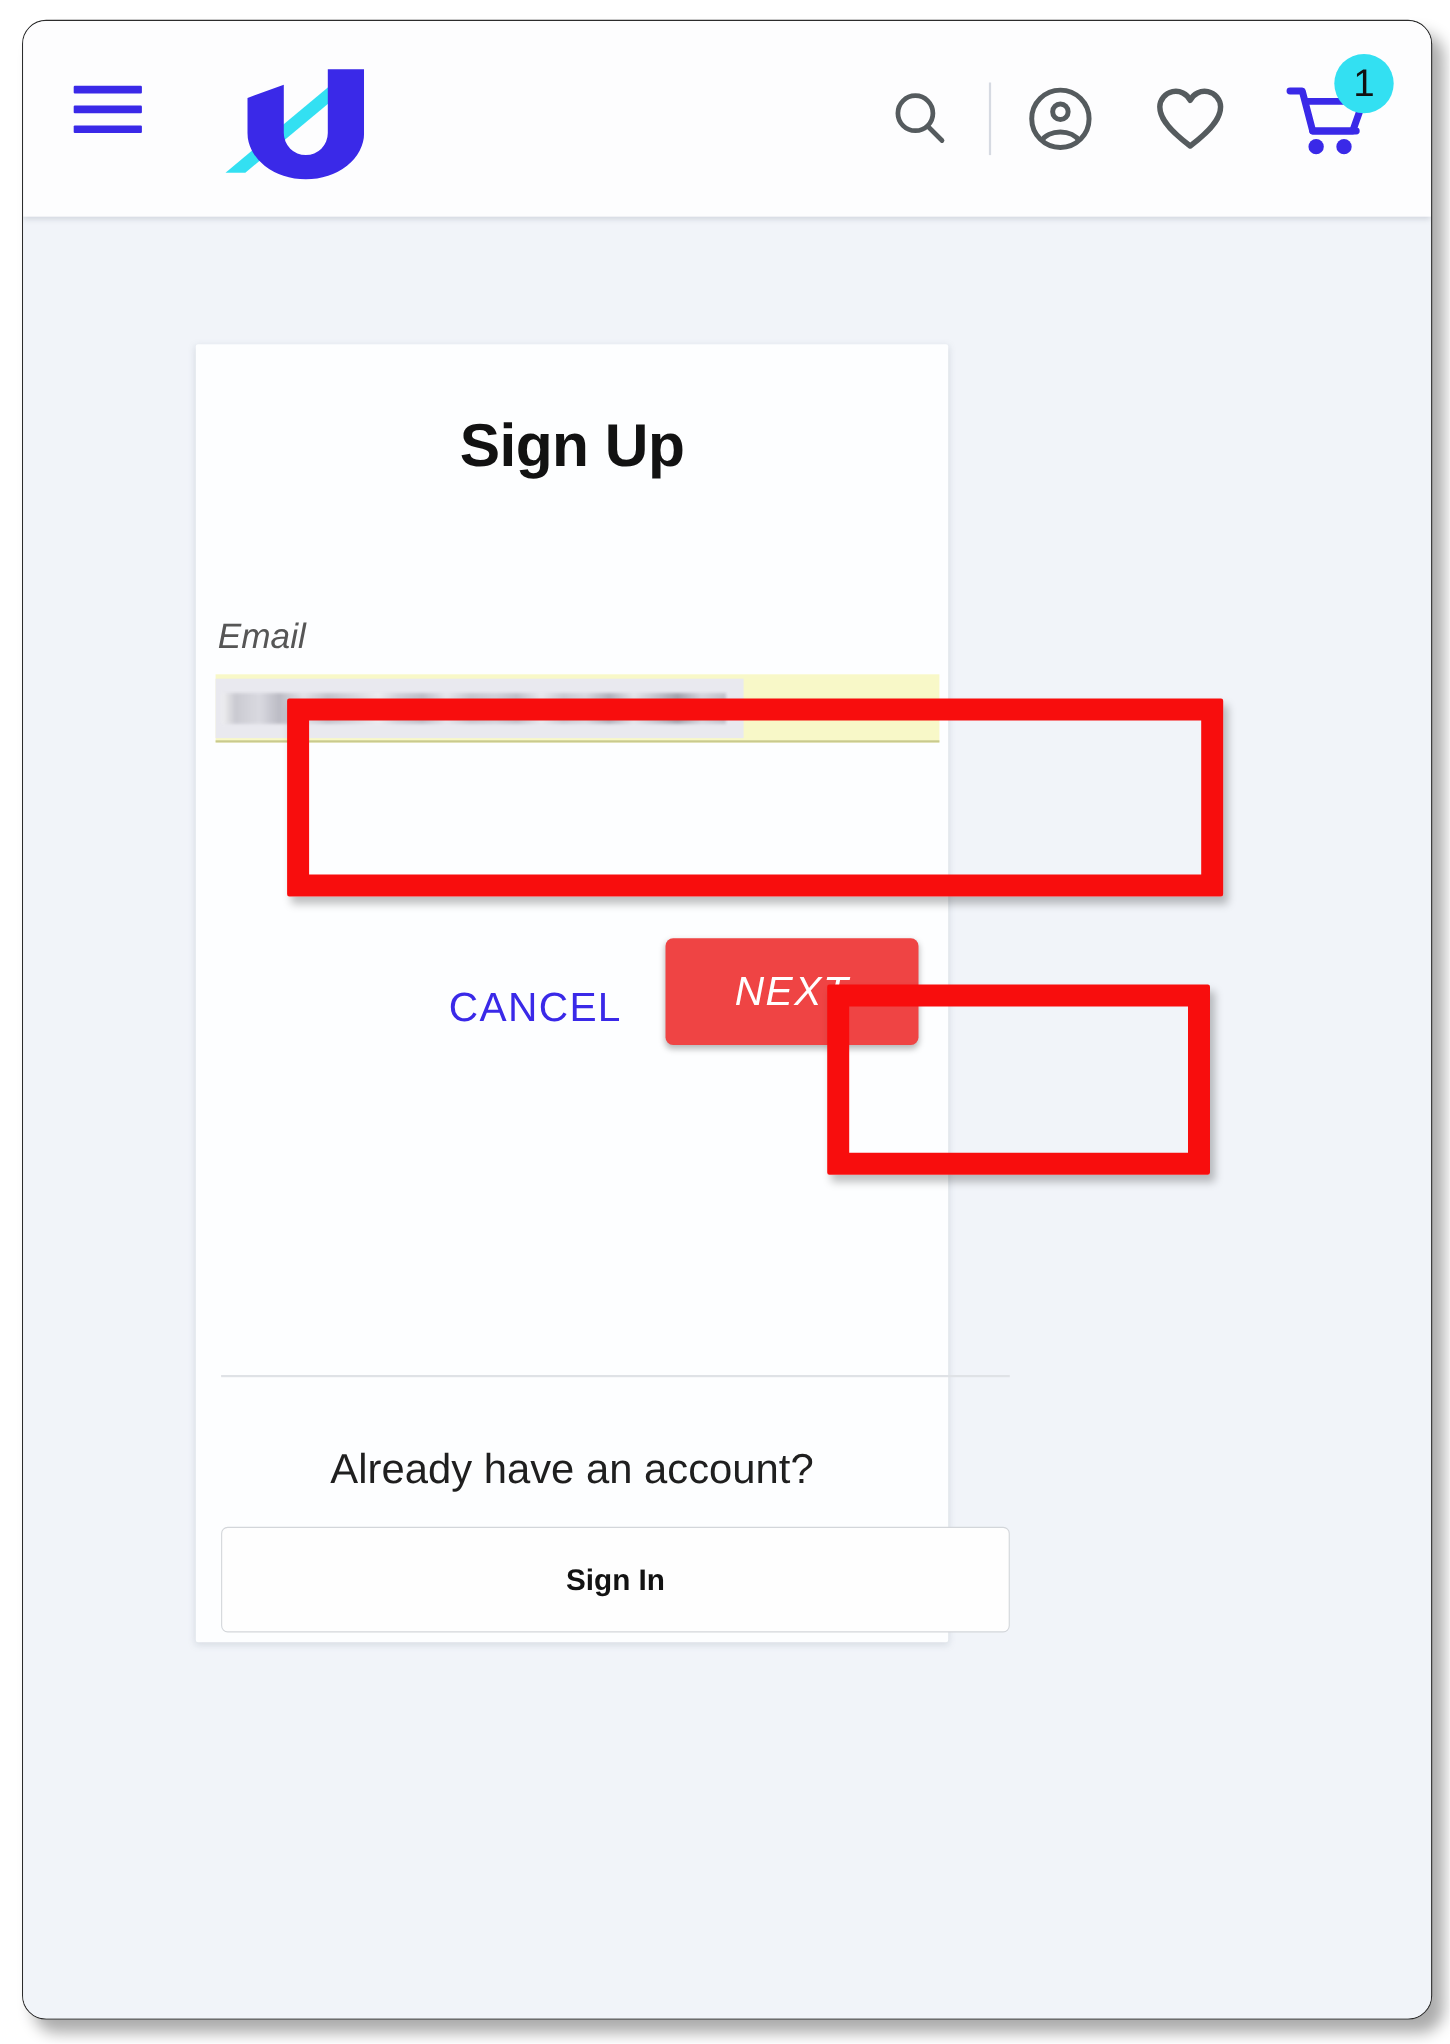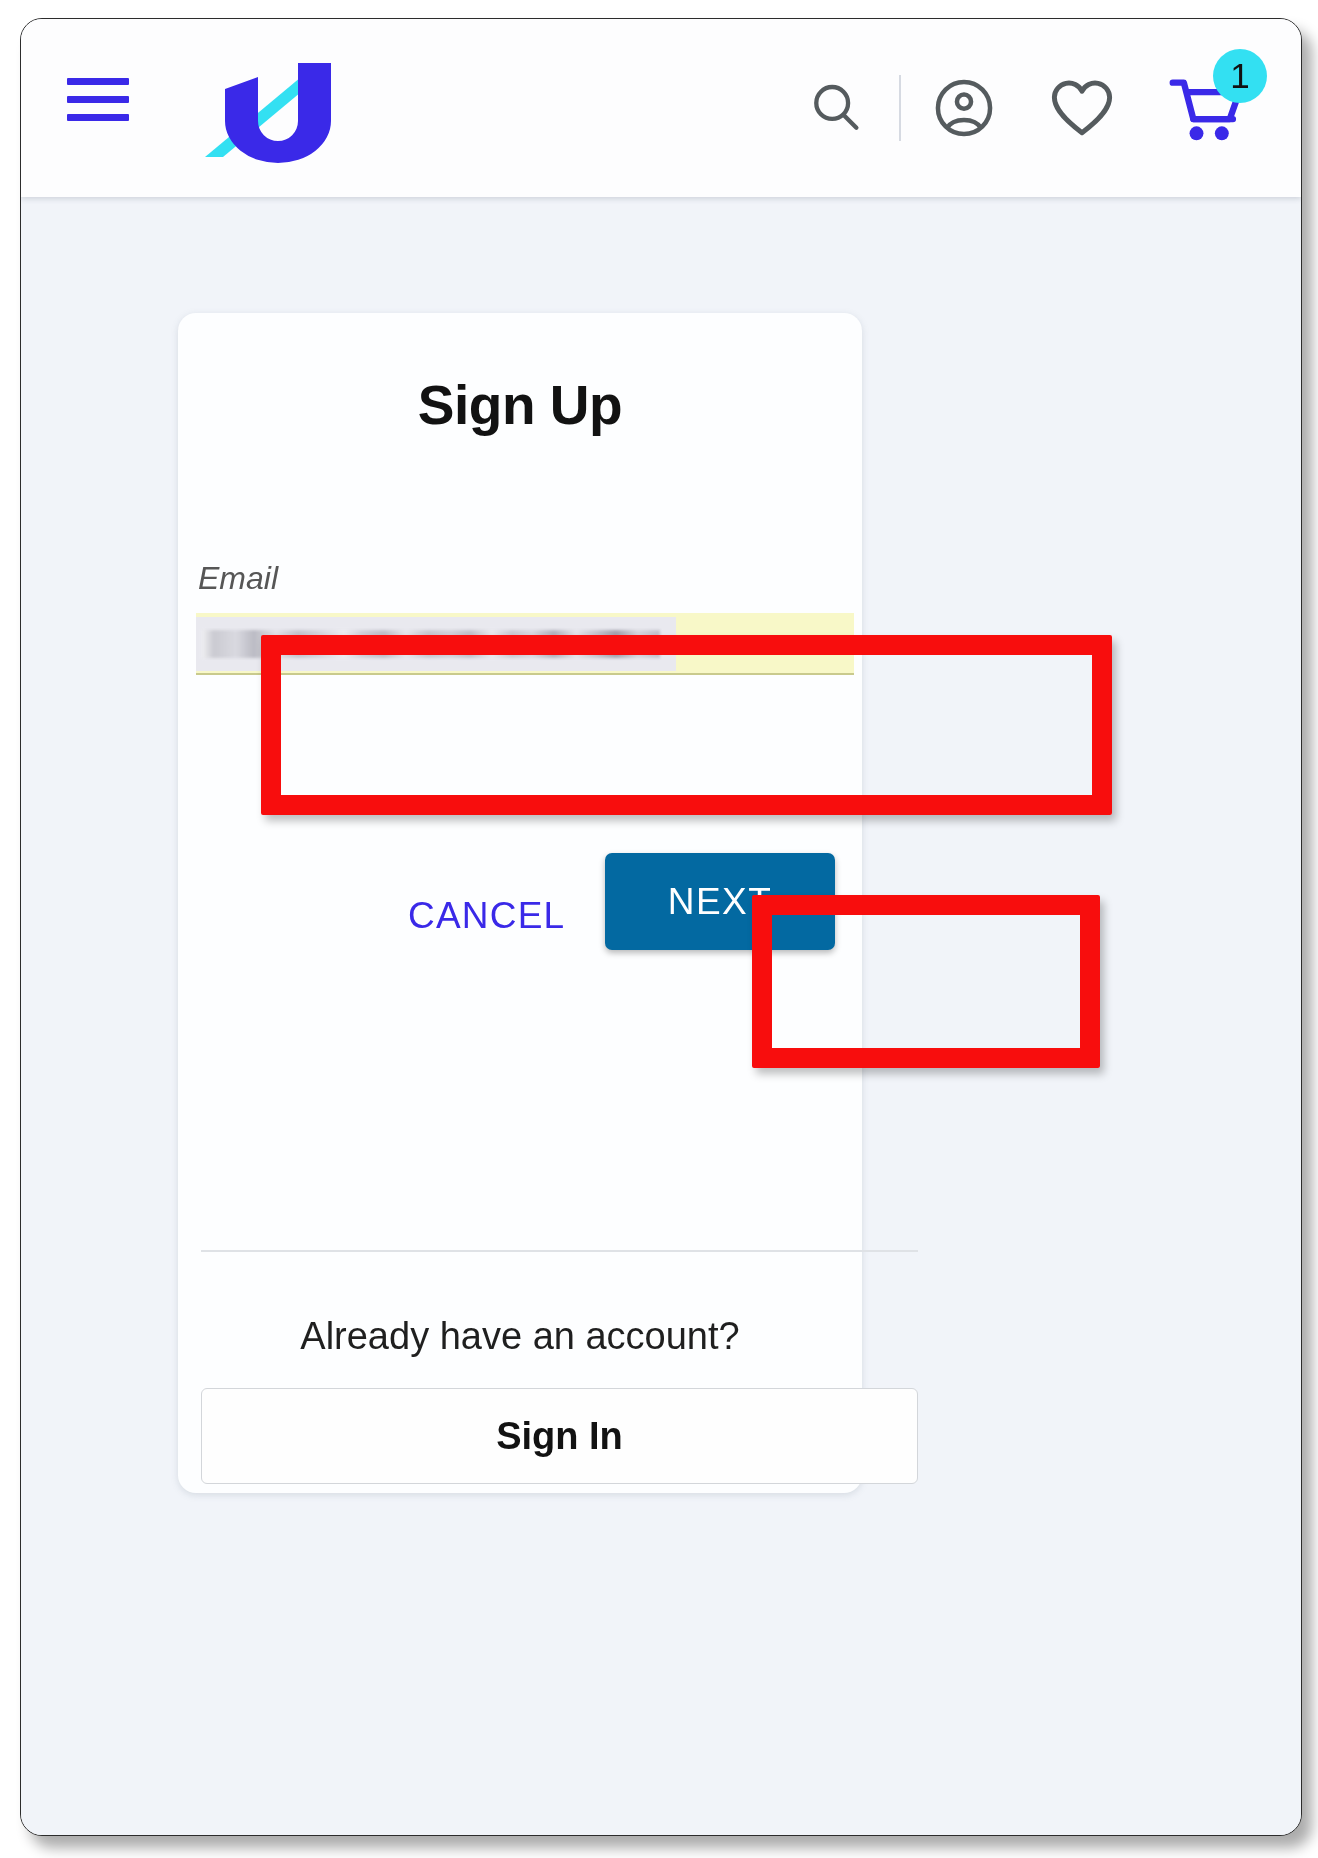--- a/index.html
+++ b/index.html
@@ -127,21 +127,21 @@
   }
 
   
   .card {
     position: absolute;
     left: 157px;
     top: 116px;
     width: 684px;
     height: 1180px;
     background: #fdfeff;
-    border-radius: 18px;
+    border-radius: 2px;
     box-shadow: 0 2px 7px rgba(120,130,150,0.22);
     padding-left: 41px;
   }
 
   .card-title {
     position: absolute;
     top: 60px;
     left: 0;
     width: 100%;
     text-align: center;
@@ -245,30 +245,31 @@
     cursor: pointer;
     font-family: "Liberation Sans", sans-serif;
     margin-top: 22px;
   }
   .btn-next {
     position: absolute;
     left: 427px;
     top: 8px;
     width: 230px;
     height: 97px;
-    background: #0369a1;
+    background: #ef4444;
     border: none;
     border-radius: 7px;
     color: #ffffff;
     font-size: 37px;
     font-weight: 500;
     letter-spacing: 1.4px;
     cursor: pointer;
     box-shadow: 0 3px 6px rgba(0,0,0,0.28);
     font-family: "Liberation Sans", sans-serif;
+    font-style: italic;
   }
 
   
   .divider {
     position: absolute;
     left: 23px;
     top: 937px;
     width: 717px;
     height: 2px;
     background: #dfe2e6;
@@ -285,21 +286,21 @@
   }
   .btn-signin {
     position: absolute;
     left: 23px;
     top: 1075px;
     width: 717px;
     height: 96px;
     background: #fefefe;
     border: 1px solid #d3d6da;
     border-radius: 6px;
-    font-size: 38px;
+    font-size: 27px;
     font-weight: bold;
     color: #121212;
     cursor: pointer;
     font-family: "Liberation Sans", sans-serif;
   }
 </style>
 </head>
 <body>
 
 <div id="screen">

